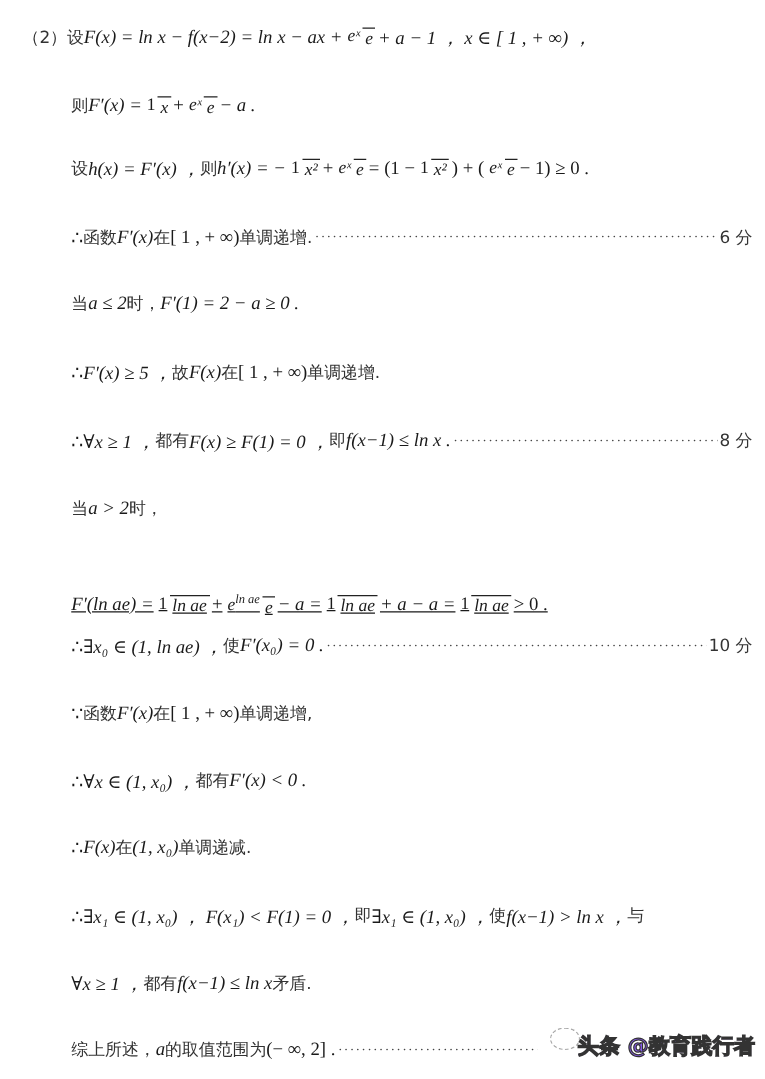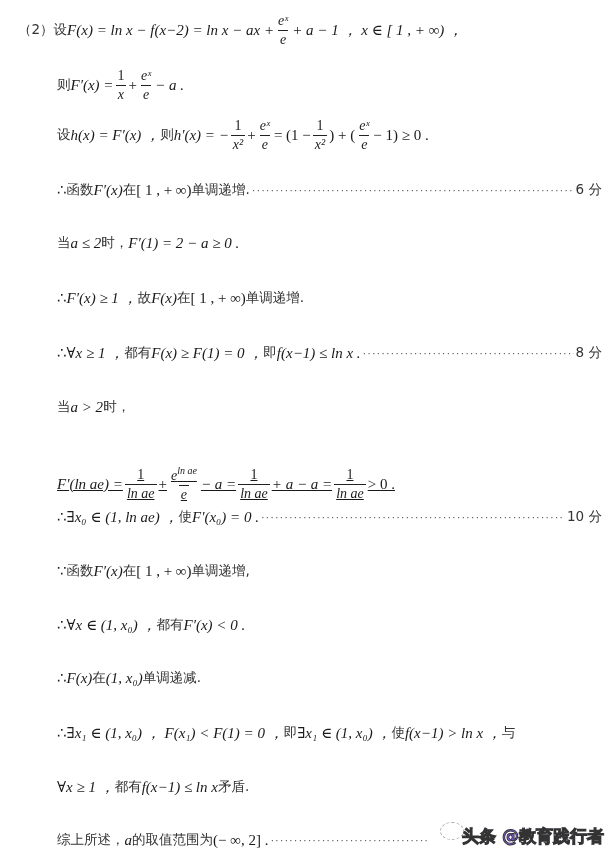--- a/index.html
+++ b/index.html
@@ -10,21 +10,21 @@
   }
   .line {
     position: absolute; left: 57px; right: 10px;
     display: flex; align-items: center; white-space: nowrap;
     height: 40px;
   }
   .line.first { left: 18px; }
   .m { font-style: italic; }
   .cn { font-family: "DejaVu Sans", sans-serif; font-size: 13.5px; color: #333; }
   .frac {
-    display: inline-flex; flex-direction: column; align-items: center;
+    display: inline-flex; flex-direction: row; align-items: flex-end;
     vertical-align: middle; margin: 0 2px; line-height: 1;
   }
   .frac .num { padding: 0 2px 2px; font-size: 14px; }
   .frac .den { padding: 2px 2px 0; font-size: 14px; border-top: 1px solid #222; }
   sup { font-size: 10px; vertical-align: 6px; }
   .dots { flex: 1; overflow: hidden; letter-spacing: 1px; color: #444; margin: 0 2px; font-size: 11px; }
   .score { white-space: nowrap; }
   .watermark {
     position: absolute; right: 8px; top: 825px;
     font-family: "DejaVu Sans", sans-serif; font-size: 17px; color: #8b5cf6;
@@ -106,21 +106,21 @@
 
   <div class="line" style="top:223px;">
     <span class="cn">当</span>
     <span class="m">a ≤ 2</span>
     <span class="cn">时，</span>
     <span class="m">F′(1) = 2 − a ≥ 0 .</span>
   </div>
 
   <div class="line" style="top:278px;">
     <span>∴</span>
-    <span class="m">F′(x) ≥ 1 ，</span>
+    <span class="m">F′(x) ≥ 5 ，</span>
     <span class="cn">故</span>
     <span class="m">F(x)</span>
     <span class="cn">在</span>
     <span>[ 1 , + ∞)</span>
     <span class="cn">单调递增.</span>
   </div>
 
   <div class="line" style="top:333px;">
     <span>∴</span>
     <span class="m">∀x ≥ 1 ，</span>

